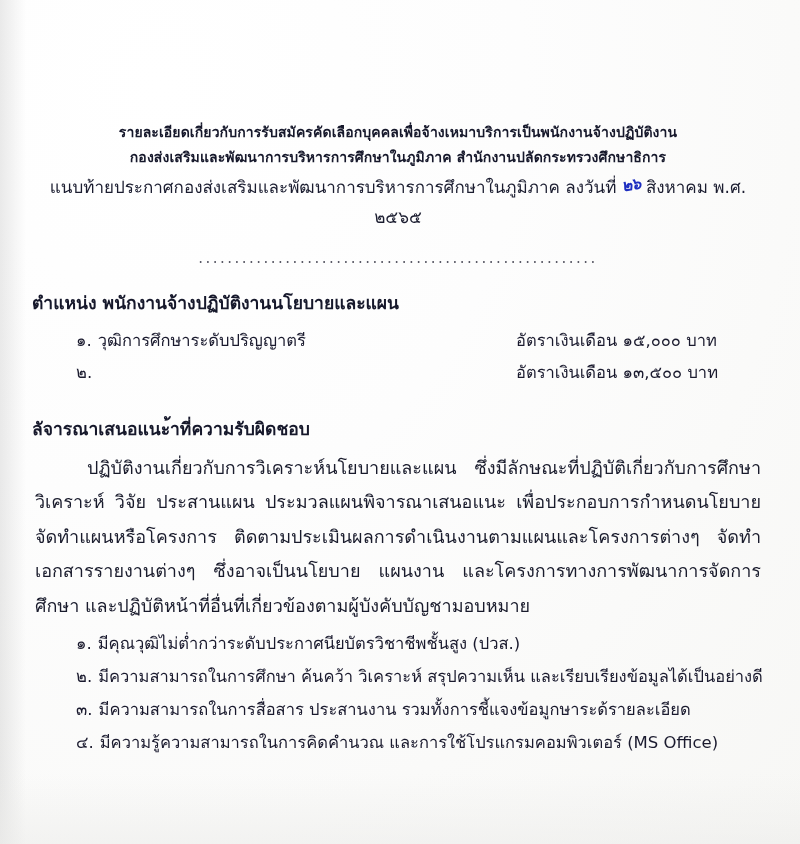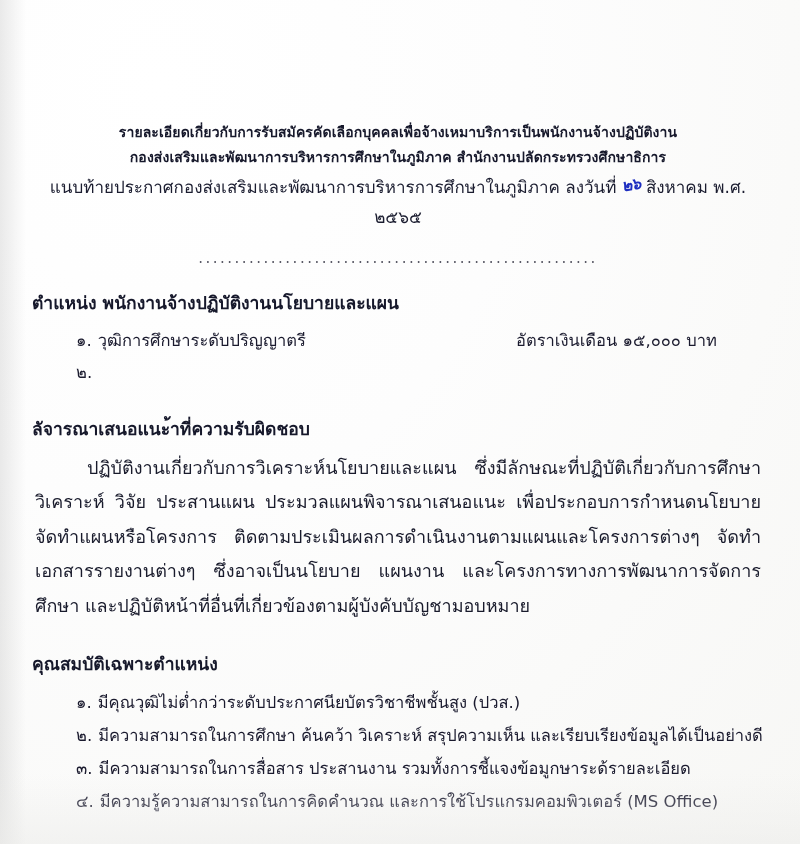--- a/index.html
+++ b/index.html
@@ -170,27 +170,27 @@
     <div class="section-heading">ตำแหน่ง พนักงานจ้างปฏิบัติงานนโยบายและแผน</div>
 
     <div class="list">
       <div class="list-row salary-row">
         <span class="num">๑.</span>
         <span class="txt">วุฒิการศึกษาระดับปริญญาตรี</span>
         <span class="salary">อัตราเงินเดือน ๑๕,๐๐๐ บาท</span>
       </div>
       <div class="list-row salary-row">
         <span class="num">๒.</span>
+        <span class="salary">อัตราเงินเดือน ๑๓,๕๐๐ บาท</span>
       </div>
     </div>
 
     <div class="section-heading gap">ลัจารณาเสนอแนะ้าที่ความรับผิดชอบ</div>
     <p class="para"><span class="indent"></span><span>ปฏิบัติงานเกี่ยวกับการวิเคราะห์นโยบายและแผน ซึ่งมีลักษณะที่ปฏิบัติเกี่ยวกับการศึกษา วิเคราะห์ วิจัย ประสานแผน ประมวลแผนพิจารณาเสนอแนะ เพื่อประกอบการกำหนดนโยบาย จัดทำแผนหรือโครงการ ติดตามประเมินผลการดำเนินงานตามแผนและโครงการต่างๆ จัดทำเอกสารรายงานต่างๆ ซึ่งอาจเป็นนโยบาย แผนงาน และโครงการทางการพัฒนาการจัดการศึกษา และปฏิบัติหน้าที่อื่นที่เกี่ยวข้องตามผู้บังคับบัญชามอบหมาย</span></p>
 
-    <div class="section-heading gap">คุณสมบัติเฉพาะตำแหน่ง</div>
 
     <div class="list">
       <div class="qual-row">
         <span class="num">๑.</span>
         <span class="txt">มีคุณวุฒิไม่ต่ำกว่าระดับประกาศนียบัตรวิชาชีพชั้นสูง (ปวส.)</span>
       </div>
       <div class="qual-row">
         <span class="num">๒.</span>
         <span class="txt">มีความสามารถในการศึกษา ค้นคว้า วิเคราะห์ สรุปความเห็น และเรียบเรียงข้อมูลได้เป็นอย่างดี</span>
       </div>

